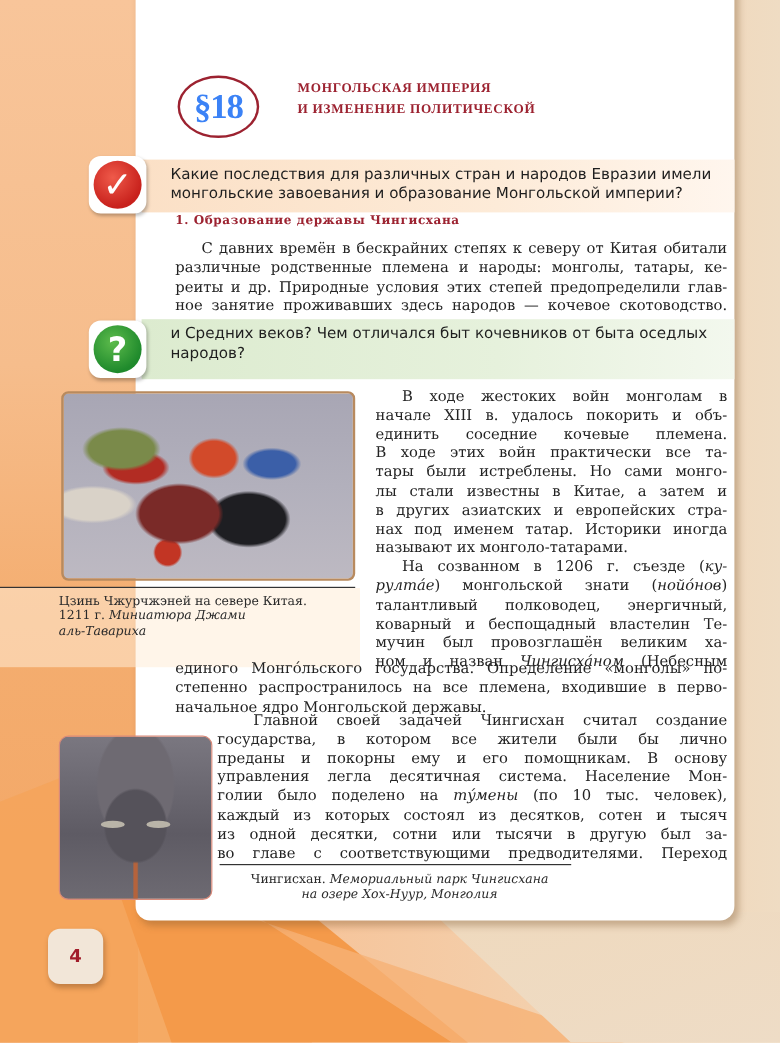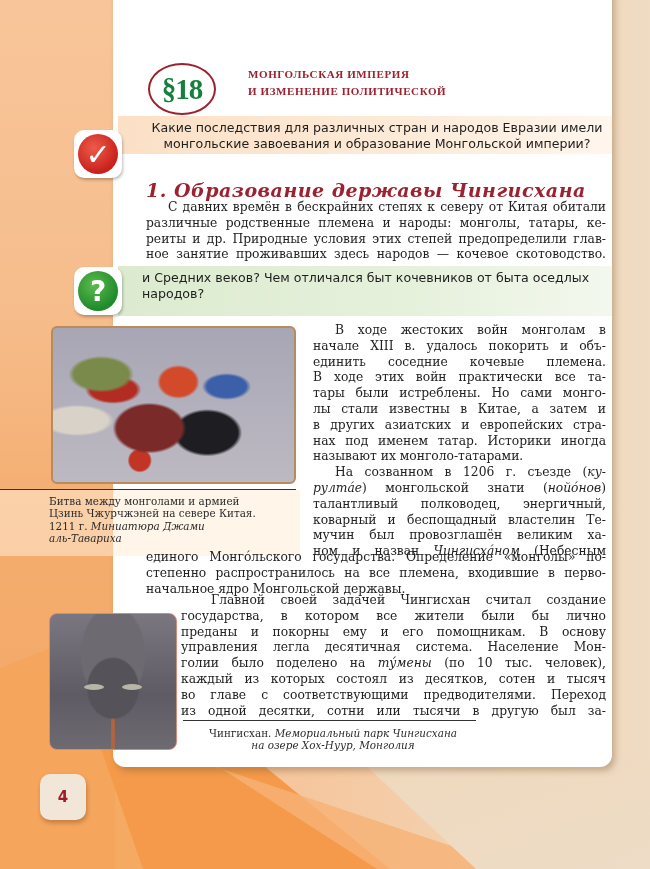--- a/index.html
+++ b/index.html
@@ -45,38 +45,38 @@
     background: #ffffff;
     border-radius: 0 0 12px 12px;
     box-shadow: 3px 4px 6px rgba(120,80,40,.35);
   }
 
   .para-badge {
     position: absolute; left: 148px; top: 63px;
     width: 68px; height: 52px;
     border: 2.5px solid #9c2230; border-radius: 50%;
     display: flex; align-items: center; justify-content: center;
-    color: #15803d; font-family: "Liberation Serif", serif;
+    color: #3b82f6; font-family: "Liberation Serif", serif;
     font-size: 29px; font-weight: bold; letter-spacing: -1px;
   }
   .chapter-title {
     position: absolute; left: 248px; top: 66px; width: 360px;
     color: #9c2230; font-family: "Liberation Serif", serif;
     font-weight: bold; font-size: 11px; line-height: 17px;
     letter-spacing: .6px;
   }
   .chapter-title div { white-space: nowrap; }
 
   .qbox {
     position: absolute; left: 118px; width: 494px;
     font-family: "DejaVu Sans", sans-serif; font-size: 12.6px;
     line-height: 16px; color: #1e1e1e; padding-left: 24px; padding-top: 4px;
   }
-  .qbox-1 { top: 116px; height: 38px;
-    background: linear-gradient(90deg, #fbe0c6 0%, #fdebd8 60%, #fff6ee 100%); text-align: center; }
+  .qbox-1 { top: 133px; height: 44px;
+    background: linear-gradient(90deg, #fbe0c6 0%, #fdebd8 60%, #fff6ee 100%); }
   .qbox-2 { top: 266px; height: 50px;
     background: linear-gradient(90deg, #dcebcf 0%, #e6f1dc 60%, #f3f8ee 100%); }
   .qbox .qline { white-space: nowrap; }
 
   .icon-badge {
     position: absolute; left: 74px; width: 48px; height: 48px;
     background: #fff; border-radius: 10px;
     box-shadow: 1px 2px 3px rgba(0,0,0,.25);
     display: flex; align-items: center; justify-content: center;
   }
@@ -86,21 +86,21 @@
     color: #fff; font-family: "DejaVu Sans", sans-serif; font-weight: bold;
   }
   .check-badge { top: 130px; }
   .check-badge .ball { background: radial-gradient(circle at 40% 35%, #ef5a4a, #c8211c 70%); font-size: 30px; }
   .question-badge { top: 267px; }
   .question-badge .ball { background: radial-gradient(circle at 40% 35%, #5dbb4c, #1f8a2c 70%); font-size: 28px; }
 
   .section-heading {
     position: absolute; left: 146px; top: 179px;
     color: #9c2230; font-family: "DejaVu Serif", serif;
-    font-style: italic; font-weight: bold; font-size: 19px; letter-spacing: .5px;
+    font-weight: bold; font-size: 10px; letter-spacing: .5px;
   }
 
   .body-text {
     position: absolute; font-family: "DejaVu Serif", serif;
     font-size: 12.3px; line-height: 15.8px; color: #222;
   }
   .body-text .ln { white-space: nowrap; text-align: justify; text-align-last: justify; display: block; }
   .body-text .ln.last { text-align-last: left; }
   .body-text .ind { padding-left: 22px; }
   .body-text i { font-style: italic; }
@@ -218,41 +218,40 @@
   <span class="ln"><i>рултáе</i><span>) монгольской знати (</span><i>нойóнов</i><span>)</span></span>
   <span class="ln">талантливый полководец, энергичный,</span>
   <span class="ln">коварный и беспощадный властелин Те-</span>
   <span class="ln">мучин был провозглашён великим ха-</span>
   <span class="ln"><span>ном и назван </span><i>Чингисхáном</i><span> (Небесным</span></span>
 </div>
 
 <div class="caption-band"></div>
 <div class="caption-rule"></div>
 <div class="caption cap1">
-  <div>Битва между монголами и армией</div>
   <div>Цзинь Чжурчжэней на севере Китая.</div>
   <div><span>1211 г. </span><i>Миниатюра Джами</i></div>
   <div><i>аль-Таварихa</i></div>
 </div>
 
 <div class="body-text p3">
   <span class="ln">единого Монгóльского государства. Определение «монголы» по-</span>
   <span class="ln">степенно распространилось на все племена, входившие в перво-</span>
   <span class="ln last">начальное ядро Монгольской державы.</span>
 </div>
 
 <div class="body-text p4" style="top:593px;">
   <span class="ln ind" style="padding-left:30px;">Главной своей задачей Чингисхан считал создание</span>
   <span class="ln">государства, в котором все жители были бы лично</span>
   <span class="ln">преданы и покорны ему и его помощникам. В основу</span>
   <span class="ln">управления легла десятичная система. Население Мон-</span>
   <span class="ln"><span>голии было поделено на </span><i>тýмены</i><span> (по 10 тыс. человек),</span></span>
   <span class="ln">каждый из которых состоял из десятков, сотен и тысяч</span>
+  <span class="ln">из одной десятки, сотни или тысячи в другую был за-</span>
   <span class="ln">во главе с соответствующими предводителями. Переход</span>
-  <span class="ln">из одной десятки, сотни или тысячи в другую был за-</span>
 </div>
 
 <div class="img-genghis">
   <div class="eye" style="left:34px;"></div>
   <div class="eye" style="left:72px;"></div>
 </div>
 
 <div class="cap2-rule"></div>
 <div class="caption cap2">
   <div><span>Чингисхан. </span><i>Мемориальный парк Чингисхана</i></div>

